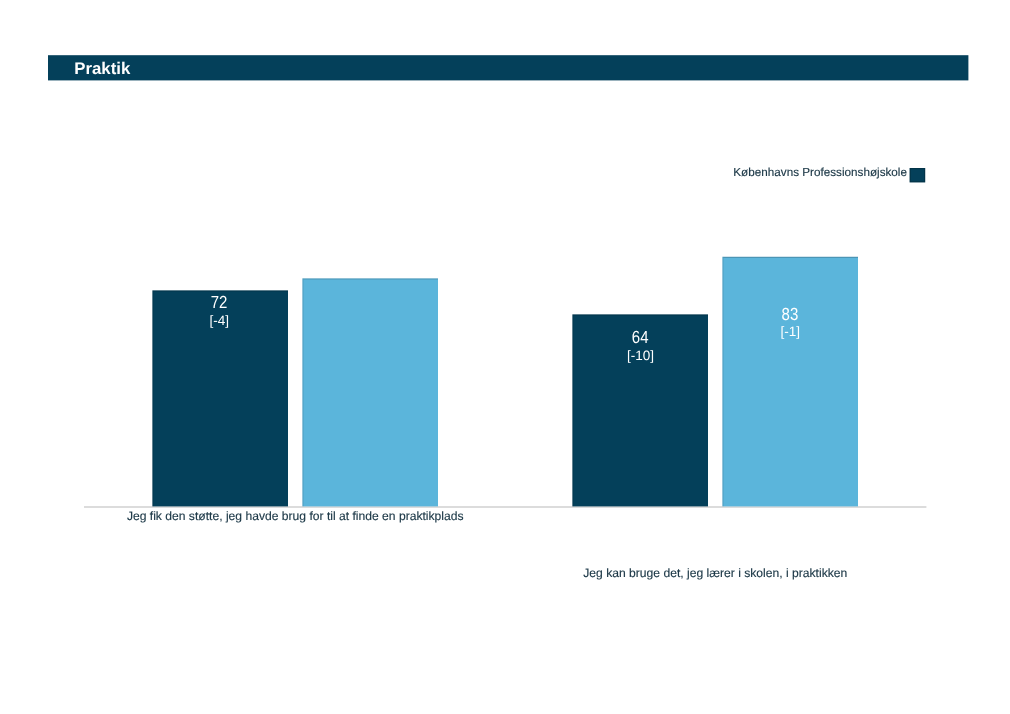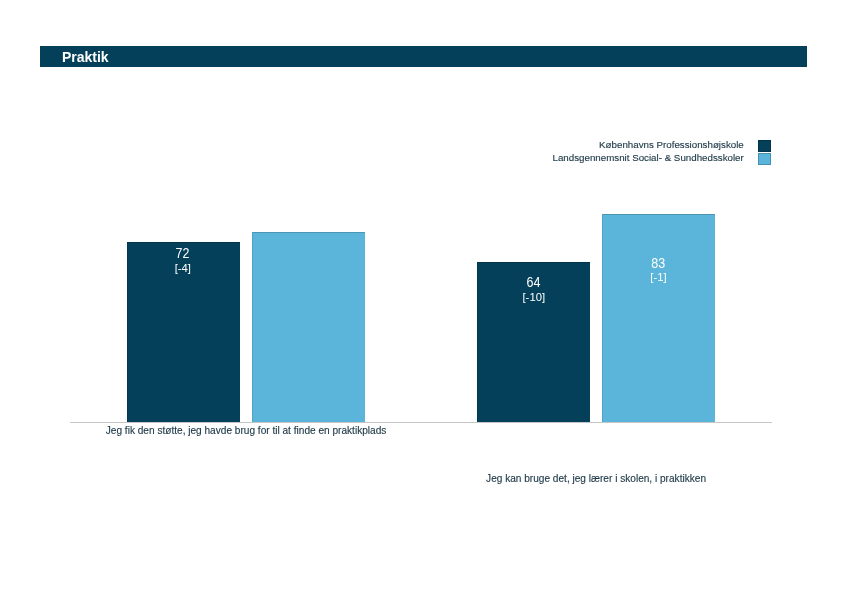--- a/index.html
+++ b/index.html
@@ -113,21 +113,21 @@
     align-items: flex-start;
     justify-content: flex-end;
     height: 13.1px;
   }
   .legend-label {
     position: relative;
     top: -1.2px;
     font-size: 9.75px;
     line-height: 12.2px;
     color: #1b3746;
-    padding-right: 14px;
+    padding-right: 2px;
     white-space: nowrap;
     -webkit-text-stroke: 0.13px #1b3746;
   }
   .legend-swatch {
     box-sizing: border-box;
     width: 13.6px;
     height: 12.3px;
     flex: 0 0 auto;
     border: 0.7px solid rgba(0, 0, 0, 0.2);
   }
@@ -167,19 +167,15 @@
 
     <div class="cat-label" style="left: 47.3px; width: 397.5px; text-align: center;">Jeg fik den støtte, jeg havde brug for til at finde en praktikplads</div>
     <div class="cat-label" style="left: 397.3px; width: 397.5px; margin-top: 48px;">Jeg kan bruge det, jeg lærer i skolen, i praktikken</div>
   </div>
 
   <div id="legend">
     <div class="legend-row">
       <span class="legend-label">Københavns Professionshøjskole</span>
       <span class="legend-swatch" style="background: rgb(4, 64, 90);"></span>
     </div>
-    <div class="legend-row">
-      <span class="legend-label">Landsgennemsnit Social- &amp; Sundhedsskoler</span>
-      <span class="legend-swatch" style="background: rgb(91, 181, 219);"></span>
-    </div>
   </div>
 
 </div>
 
 </body></html>

